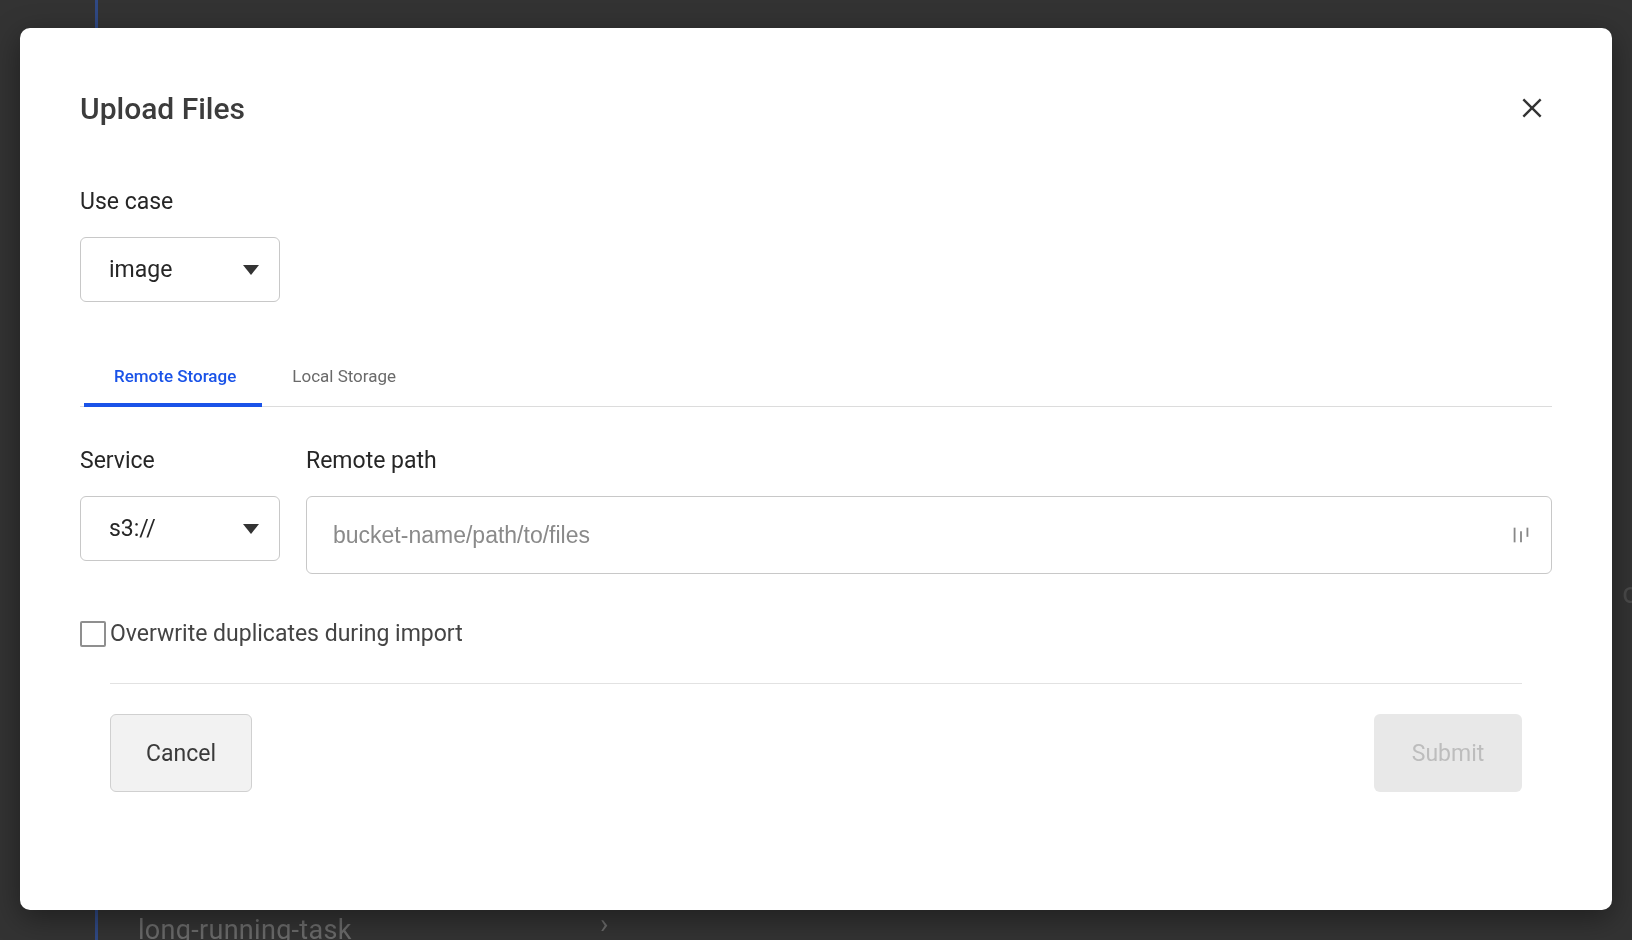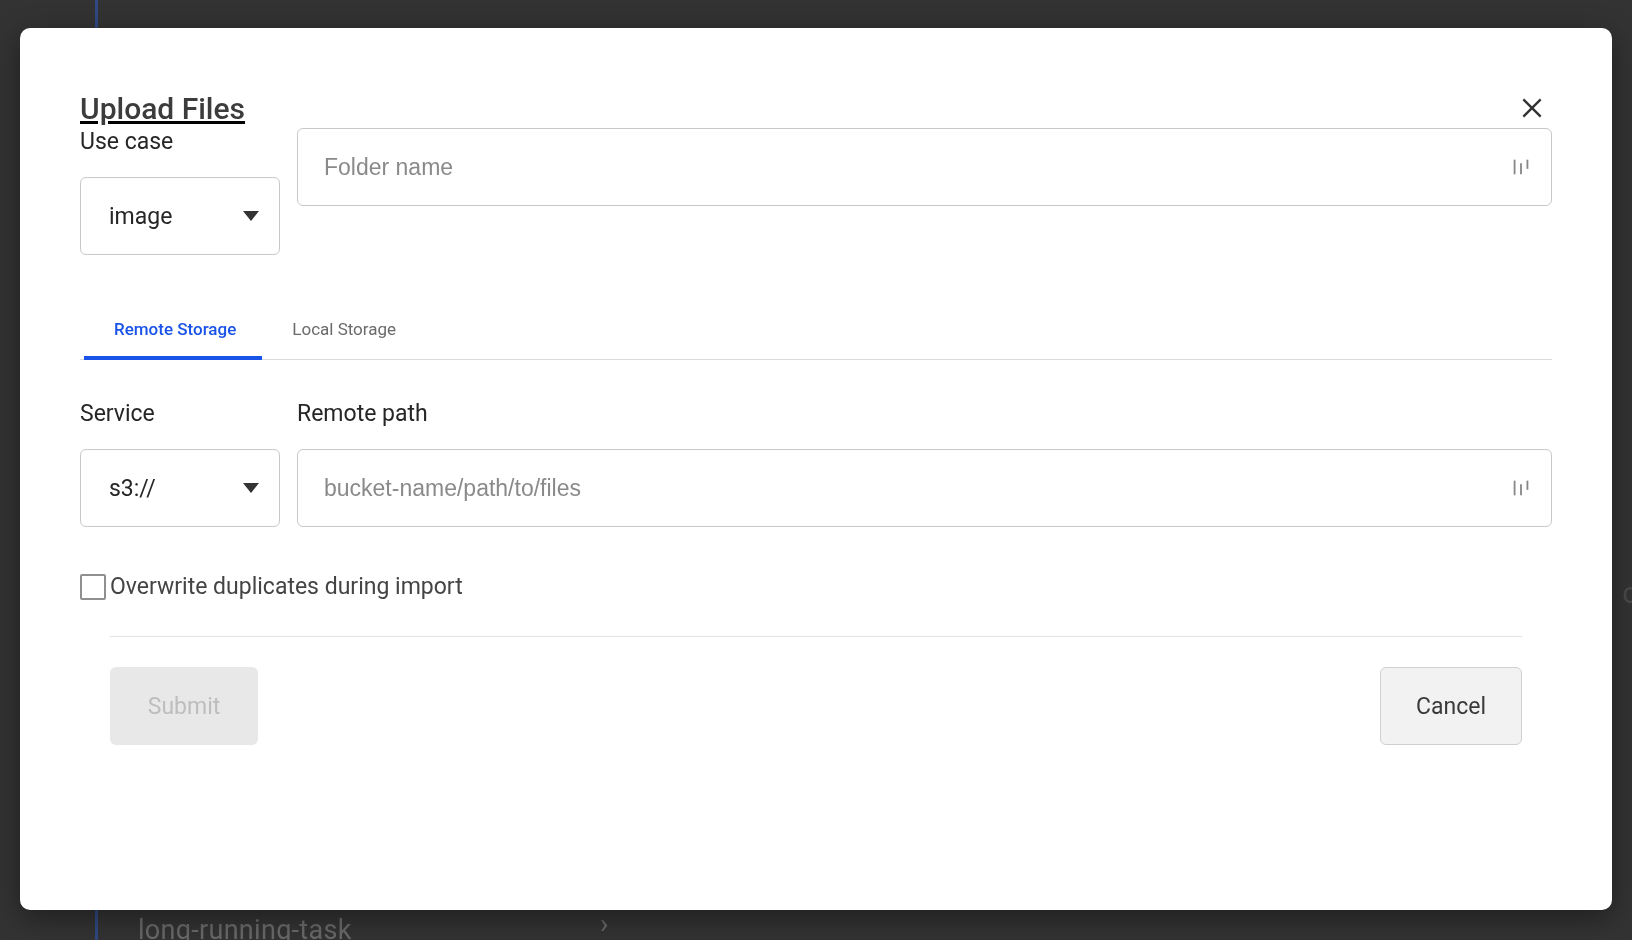--- a/index.html
+++ b/index.html
@@ -61,54 +61,54 @@
     box-shadow: 0 8px 30px rgba(0,0,0,0.4);
     padding: 60px 60px 40px 60px;
     display: flex;
     flex-direction: column;
   }
 
   .modal-header {
     display: flex;
     justify-content: space-between;
     align-items: center;
-    text-decoration: underline;
+    margin-bottom: 60px;
   }
   .modal-title {
     font-size: 30px;
     font-weight: 500;
     color: #3c3c3c;
   }
   .close-btn {
     width: 40px;
     height: 40px;
     display: flex;
     align-items: center;
     justify-content: center;
     cursor: pointer;
     color: #333;
   }
   .close-btn svg { width: 26px; height: 26px; }
 
   .row {
     display: flex;
-    gap: 17px;
+    gap: 26px;
     margin-bottom: 50px;
   }
   .field-label {
     font-size: 23px;
     color: #262626;
     margin-bottom: 22px;
     display: block;
   }
   .col-narrow { width: 200px; flex-shrink: 0; }
   .col-wide { flex: 1; }
 
   .select-box {
-    height: 78px;
+    height: 65px;
     border: 1px solid #c8c8c8;
     border-radius: 6px;
     display: flex;
     align-items: center;
     justify-content: space-between;
     padding: 0 20px 0 28px;
     font-size: 23px;
     color: #262626;
     background: #fff;
     cursor: pointer;
@@ -250,30 +250,20 @@
 
   <div class="row">
     <div class="col-narrow">
       <span class="field-label">Use case</span>
       <div class="select-box">
         <span>image</span>
         <span class="caret"></span>
       </div>
     </div>
     <div class="col-wide">
-      <div class="input-wrap">
-        <input class="text-input" type="text" placeholder="Folder name" style="">
-        <span class="input-end-icon">
-          <svg viewBox="0 0 24 24" fill="none" stroke="currentColor" stroke-width="2">
-            <line x1="5" y1="4" x2="5" y2="20"></line>
-            <line x1="12" y1="8" x2="12" y2="20"></line>
-            <line x1="19" y1="4" x2="19" y2="14"></line>
-          </svg>
-        </span>
-      </div>
     </div>
   </div>
 
   <div class="tabs">
     <div class="tab active">Remote Storage</div>
     <div class="tab">Local Storage</div>
   </div>
 
   <div class="row">
     <div class="col-narrow">
@@ -299,17 +289,17 @@
   </div>
 
   <div class="checkbox-row">
     <div class="checkbox-box"></div>
     <span class="checkbox-label">Overwrite duplicates during import</span>
   </div>
 
   <div class="divider-footer"></div>
 
   <div class="footer">
+    <div class="btn btn-cancel">Cancel</div>
     <div class="btn btn-submit">Submit</div>
-    <div class="btn btn-cancel">Cancel</div>
   </div>
 
 </div>
 
 </body></html>

